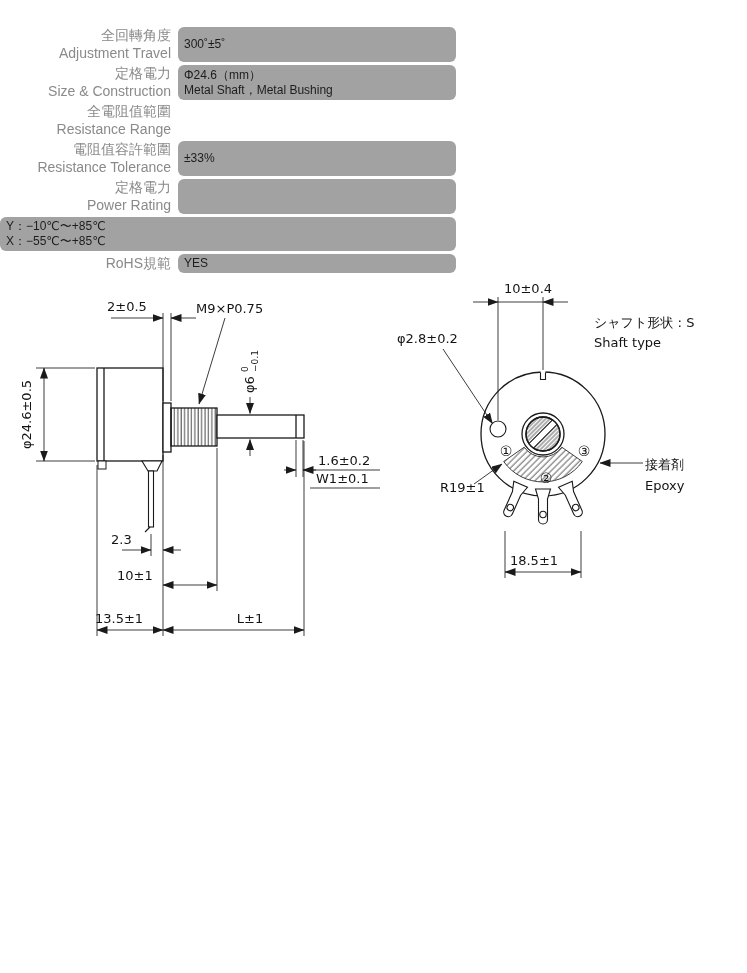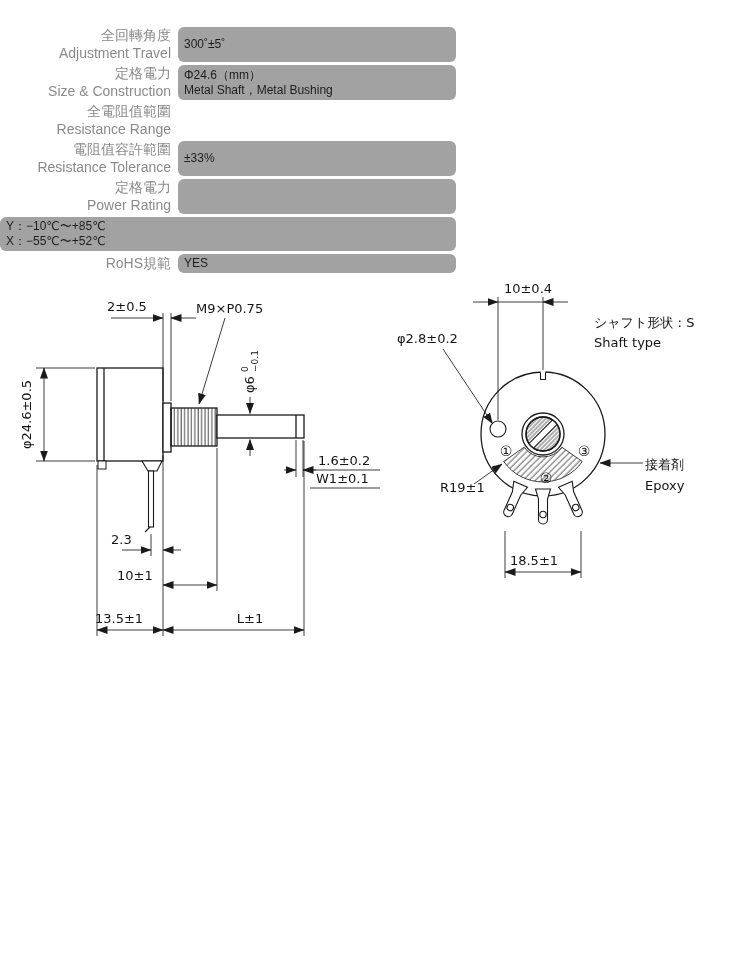--- a/index.html
+++ b/index.html
@@ -72,21 +72,21 @@
         <div>定格電力</div>
           <div>Power Rating</div>
       </div>
       <div class="spec-value">
       </div>
     </div>
 
     <div class="spec-row">
       <div class="spec-value">
         <div>Y：−10℃〜+85℃</div>
-          <div>X：−55℃〜+52℃</div>
+          <div>X：−55℃〜+85℃</div>
       </div>
     </div>
 
     <div class="spec-row">
       <div class="spec-label">
         <div>RoHS規範</div>
       </div>
       <div class="spec-value">
         <div>YES</div>
       </div>

